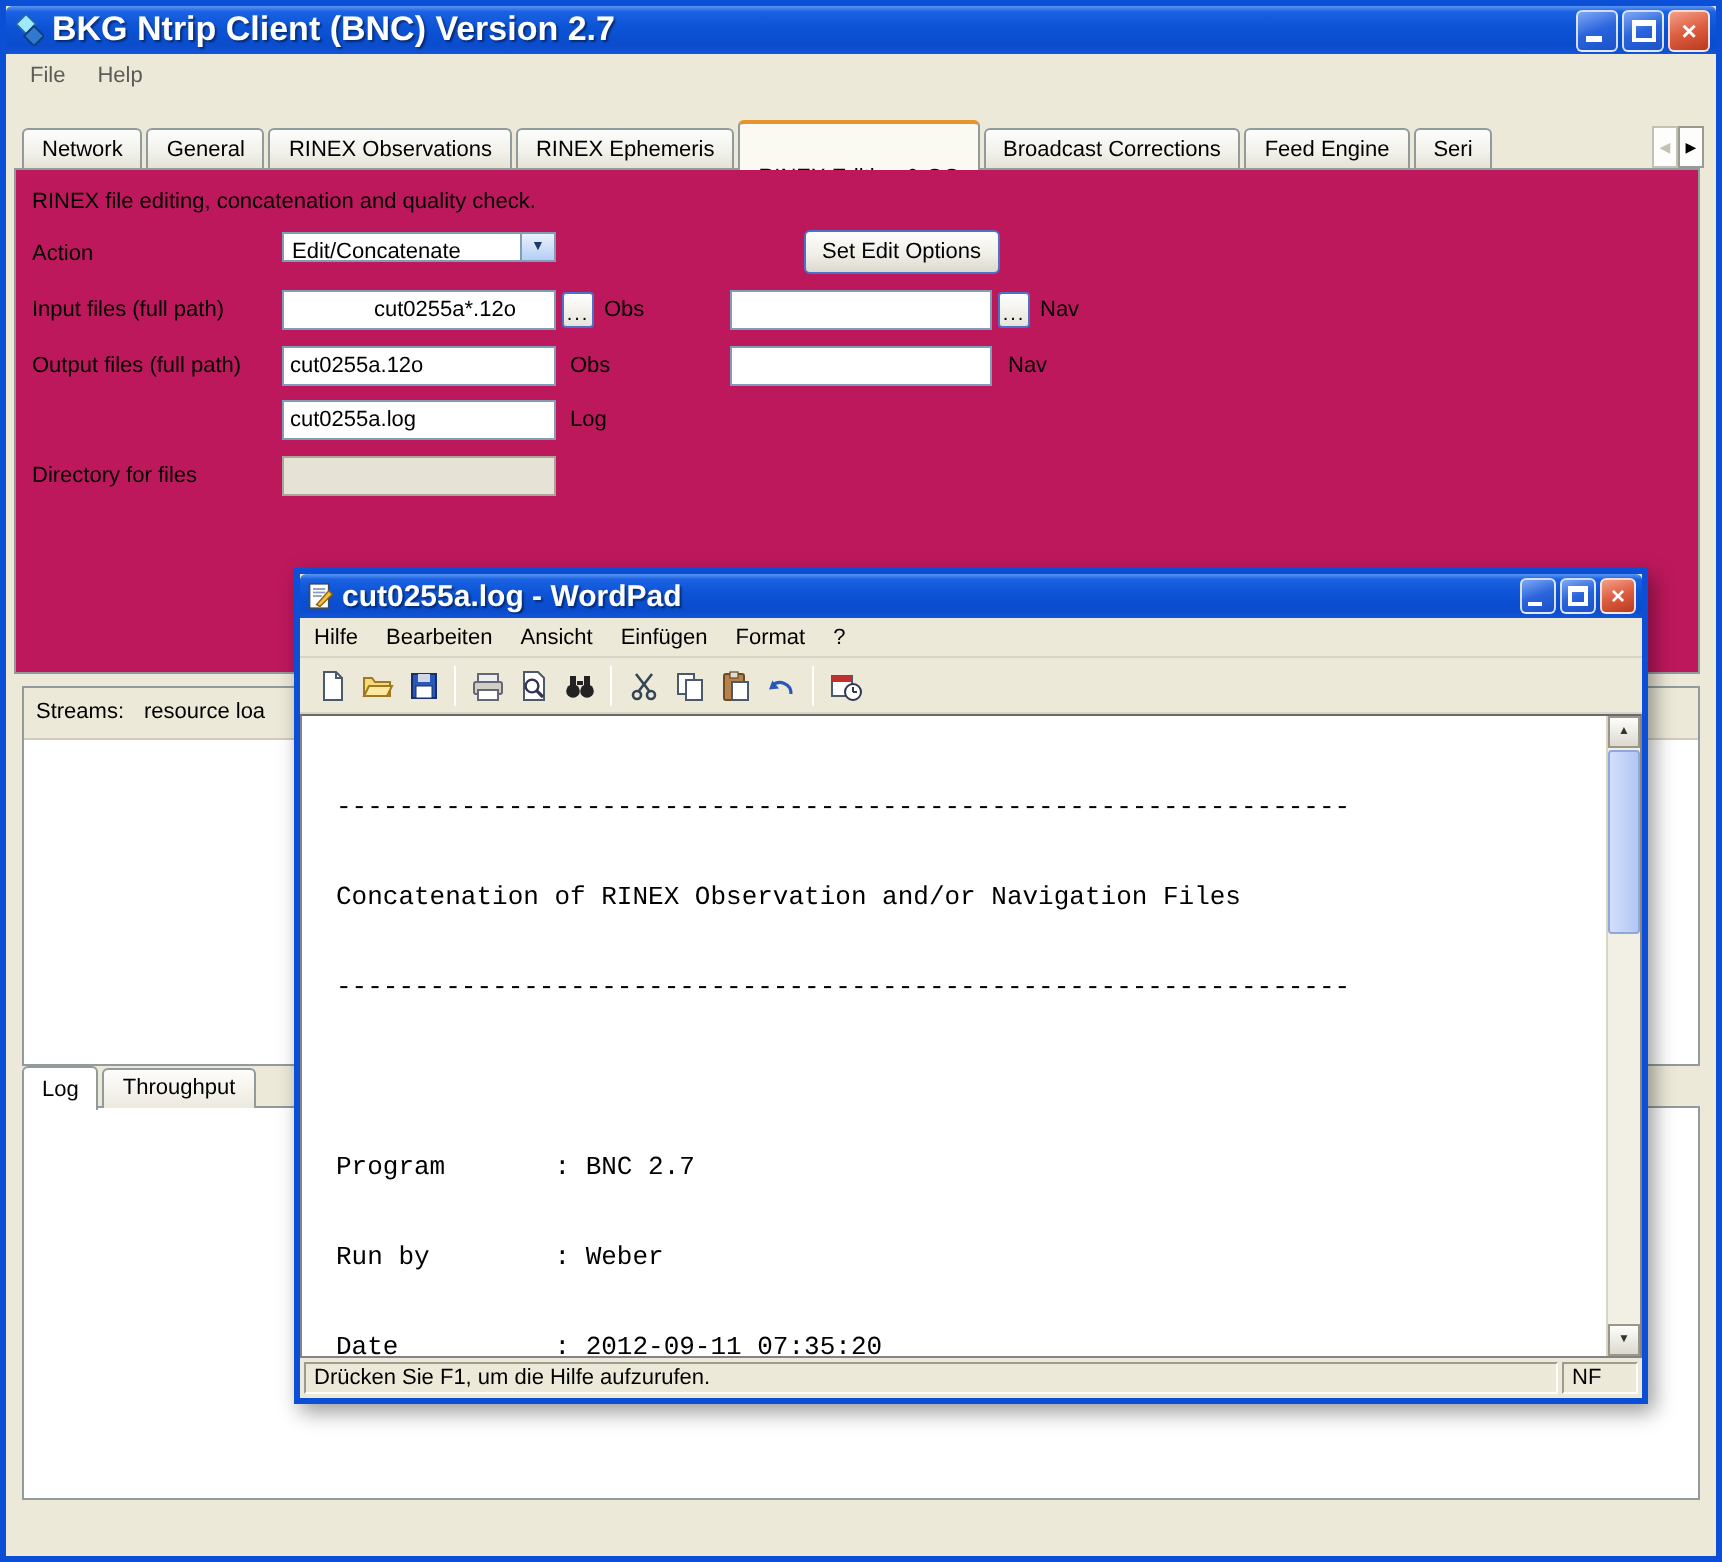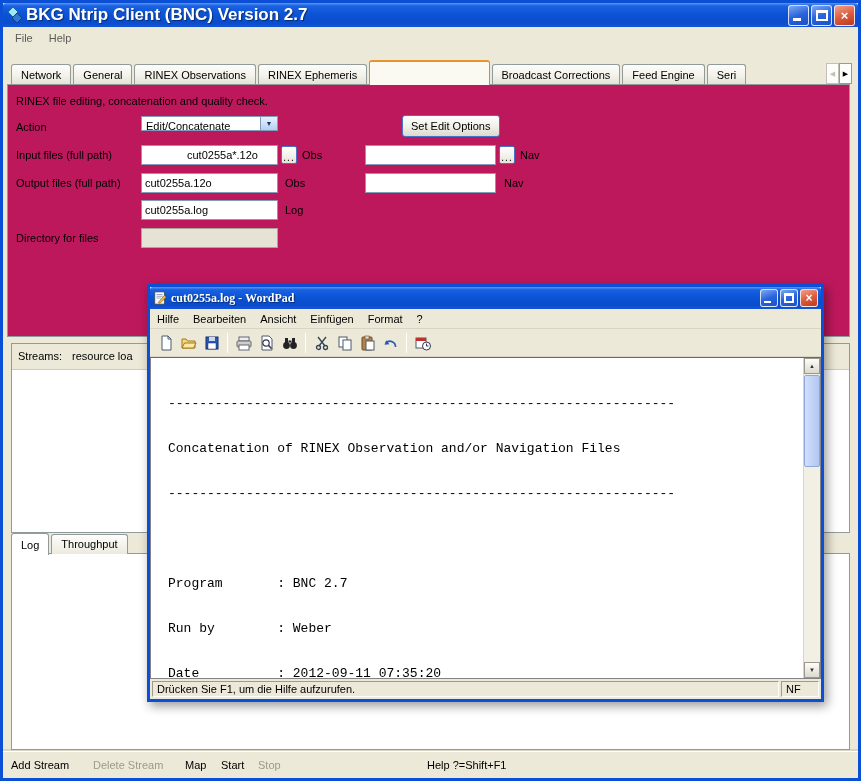--- a/index.html
+++ b/index.html
@@ -87,21 +87,21 @@
   .logtab { height:20px; padding:3px 9px 0; margin-right:2px; border:1px solid #919b9c; border-bottom:none; border-radius:3px 3px 0 0;
     background:linear-gradient(180deg,#fdfdfb,#eceade); }
   .logtab.active { height:22px; padding-top:5px; background:#fff; margin-bottom:-1px; position:relative; z-index:3; }
   .logpanel { position:absolute; top:550px; left:8px; right:8px; height:197px; border:1px solid #919b9c; background:#fff; z-index:1; }
   .bottombar { position:absolute; left:0; right:0; bottom:0; height:27px; background:#ece9d8; border-top:1px solid #fff; box-shadow:0 -2px 0 #d8d5c6; }
   .bb-item { position:absolute; top:7px; white-space:nowrap; }
   .bb-item.disabled { color:#9c9a8c; }
   
   #wordpad-window { left:147px; top:284px; width:677px; height:418px; z-index:10; box-shadow:3px 4px 10px rgba(0,0,0,.4); }
   #wp-titlebar { height:22px; }
-  #wp-titlebar .title-text { font-size:12px;font-family:Liberation Serif, serif; }
+  #wp-titlebar .title-text { font-size:15px; }
   #wp-menubar { top:22px; height:20px; border-bottom:1px solid #d8d5c6; }
   #wp-menubar .menu-item { padding:3px 7px; color:#000; }
   .wp-toolbar { position:absolute; top:42px; left:0; right:0; height:28px; display:flex; align-items:center; padding:2px 4px; background:#ece9d8; border-bottom:1px solid #d8d5c6; }
   .tb-btn { width:23px; height:22px; display:flex; align-items:center; justify-content:center; border:1px solid transparent; border-radius:2px; }
   .tb-sep { width:1px; height:20px; background:#b8b5a6; border-right:1px solid #fff; margin:0 4px; }
   .wp-doc { position:absolute; top:70px; left:0; right:0; bottom:20px; background:#fff; border:1px solid #848284; border-top-color:#6a6a6a; }
   .doc-text { position:absolute; top:0; left:0; right:17px; bottom:0; overflow:hidden;
     padding:8px 4px 0 17px; font-family:"Liberation Mono", monospace; font-size:13px; line-height:15px; white-space:pre; }
   .doc-line { min-height:15px; }
   .wp-scroll { position:absolute; top:0; right:0; bottom:0; width:17px; background:#f2f0e4; border-left:1px solid #d8d5c6; }
@@ -206,28 +206,20 @@
     </div>
     <div class="streams-body"></div>
   </div>
 
   <div class="logtabs">
     <span class="logtab active">Log</span>
     <span class="logtab">Throughput</span>
   </div>
   <div class="logpanel"></div>
 
-  <div class="bottombar">
-    <span class="bb-item" style="left:8px;">Add Stream</span>
-    <span class="bb-item disabled" style="left:90px;">Delete Stream</span>
-    <span class="bb-item" style="left:182px;">Map</span>
-    <span class="bb-item" style="left:218px;">Start</span>
-    <span class="bb-item disabled" style="left:255px;">Stop</span>
-    <span class="bb-item" style="left:424px;">Help ?=Shift+F1</span>
-  </div>
 </div>
 
 <div class="win-frame" id="wordpad-window">
 
   <div class="titlebar" id="wp-titlebar">
     <span>
       <svg width="14" height="14" viewBox="0 0 16 16">
         <rect x="2" y="1" width="11" height="14" fill="#fff" stroke="#3a4a66"></rect>
         <line x1="4" y1="4" x2="11" y2="4" stroke="#8899bb"></line>
         <line x1="4" y1="6" x2="11" y2="6" stroke="#8899bb"></line>

